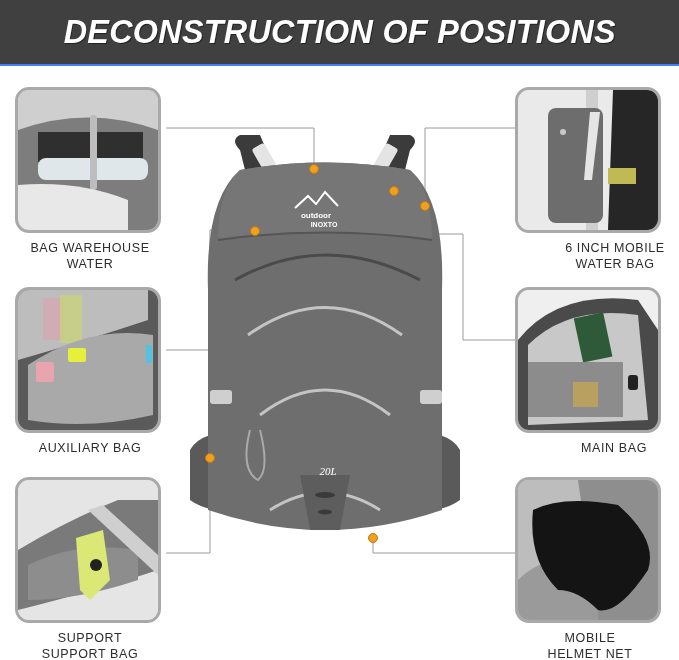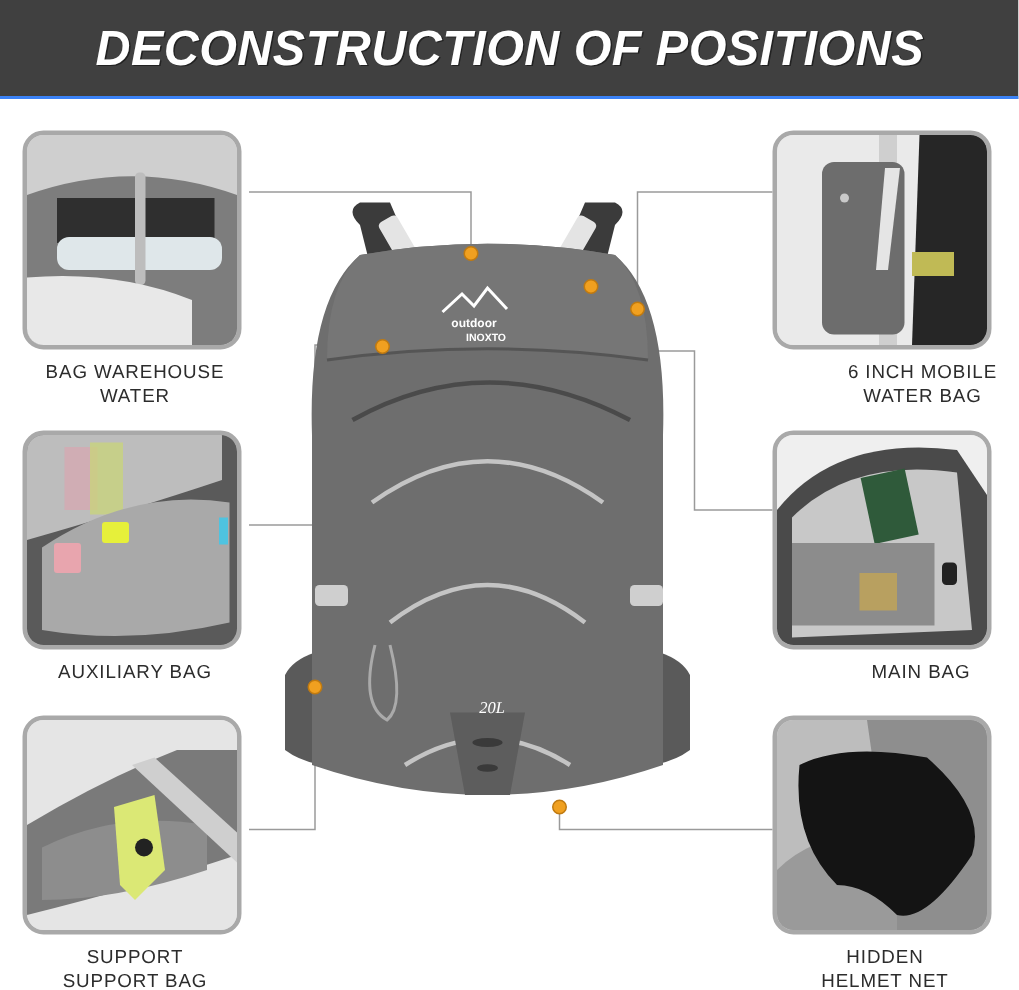--- a/index.html
+++ b/index.html
@@ -159,15 +159,15 @@
 
 <div class="panel" style="left:515px; top:477px;">
   <svg width="140" height="140">
     <rect width="140" height="140" fill="#bdbdbd"></rect>
     <path d="M60 0 L140 0 L140 140 L80 140 Z" fill="#8e8e8e"></path>
     <path d="M0 100 Q30 70 80 80 L80 140 L0 140 Z" fill="#9a9a9a"></path>
     <path d="M15 30 Q45 15 100 25 Q140 60 130 90 Q100 135 80 130 Q60 110 40 110 Q10 80 15 30 Z" fill="#141414"></path>
   </svg>
 </div>
 <div class="caption" style="left:505px; top:630px;">
-  <div>HIDDEN</div>
+  <div>MOBILE</div>
   <div>HELMET NET</div>
 </div>
 
 </body></html>

